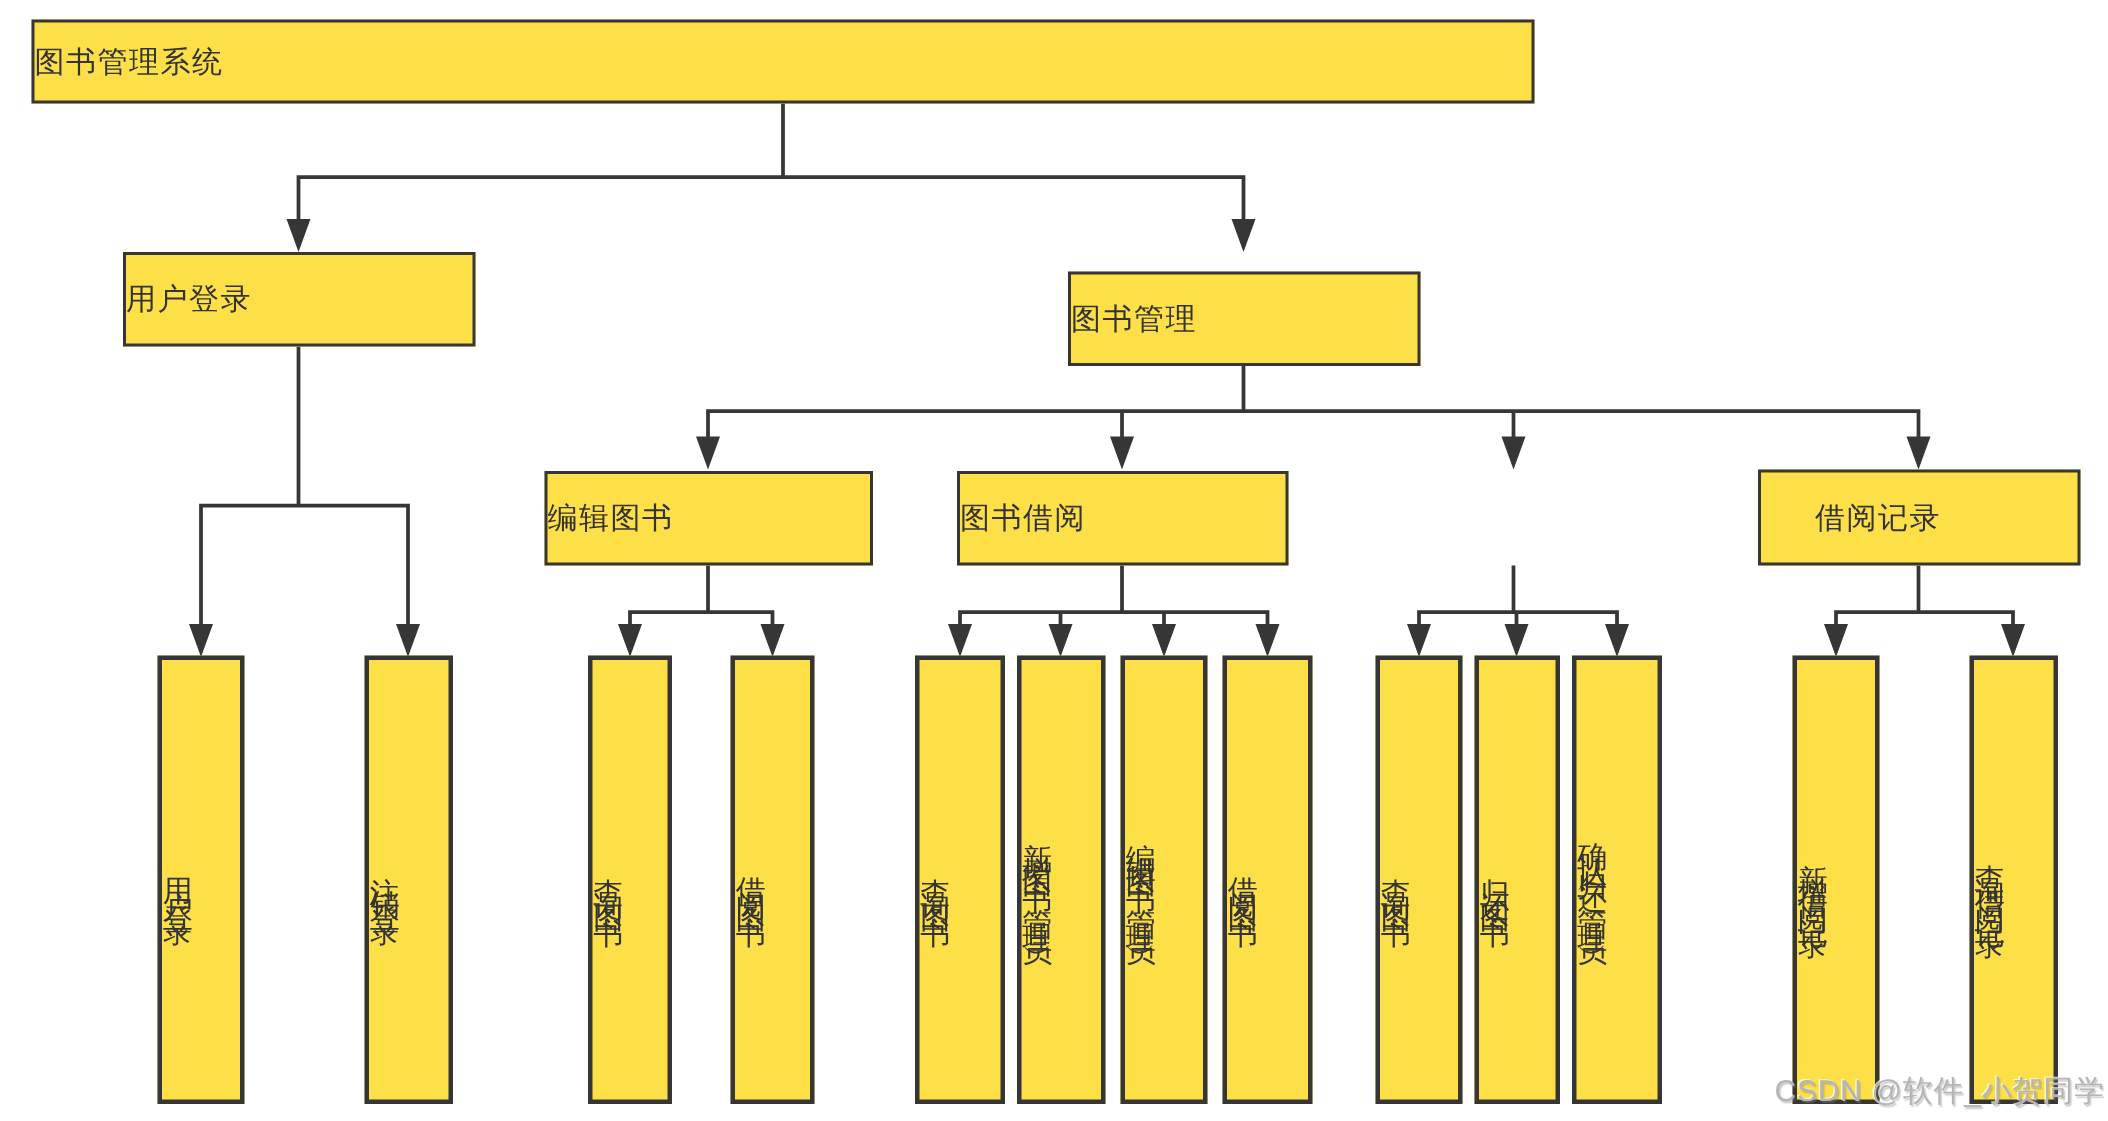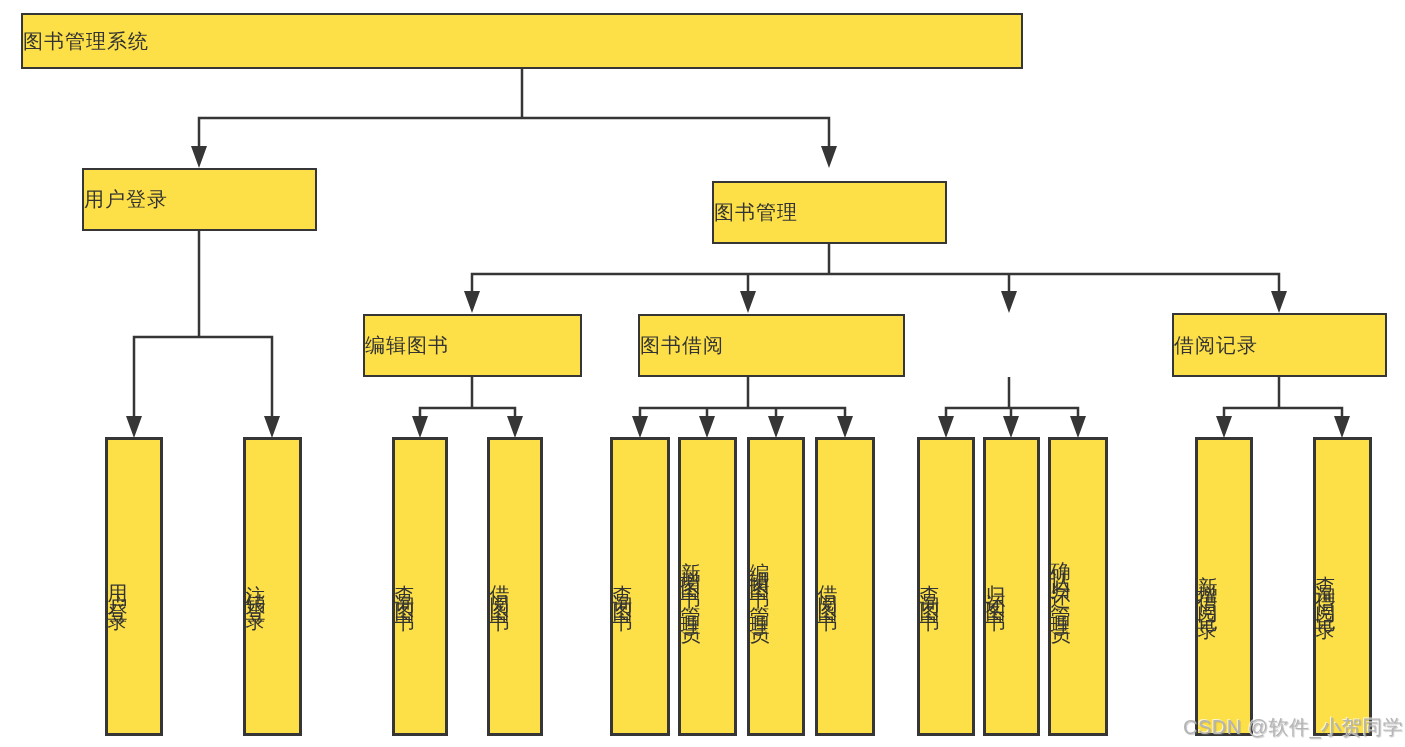--- a/index.html
+++ b/index.html
@@ -106,24 +106,24 @@
   <div class="node hbox" style="left:82px; top:168px; width:235px; height:63px;">
     <span>用户登录</span>
   </div>
   <div class="node hbox" style="left:712px; top:168px; width:235px; height:63px;margin-top:13px;">
     <span>图书管理</span>
   </div>
 
   <div class="node hbox" style="left:363px; top:314px; width:219px; height:63px;">
     <span>编辑图书</span>
   </div>
-  <div class="node hbox" style="left:638px; top:314px; width:267px; height:63px;">
+  <div class="node hbox" style="left:638px; top:314px; width:221px; height:63px;">
     <span>图书借阅</span>
   </div>
-  <div class="node hbox" style="left:1172px; top:313px; width:215px; height:64px;">
+  <div class="node hbox" style="left:1172px; top:313px; width:215px; height:64px;padding-left:36px;">
     <span>借阅记录</span>
   </div>
 
   <div class="node vbox" style="left:105px; top:437px; width:58px; height:299px;">
     <span>用户登录</span>
   </div>
   <div class="node vbox" style="left:243px; top:437px; width:59px; height:299px;">
     <span>注销登录</span>
   </div>
 

